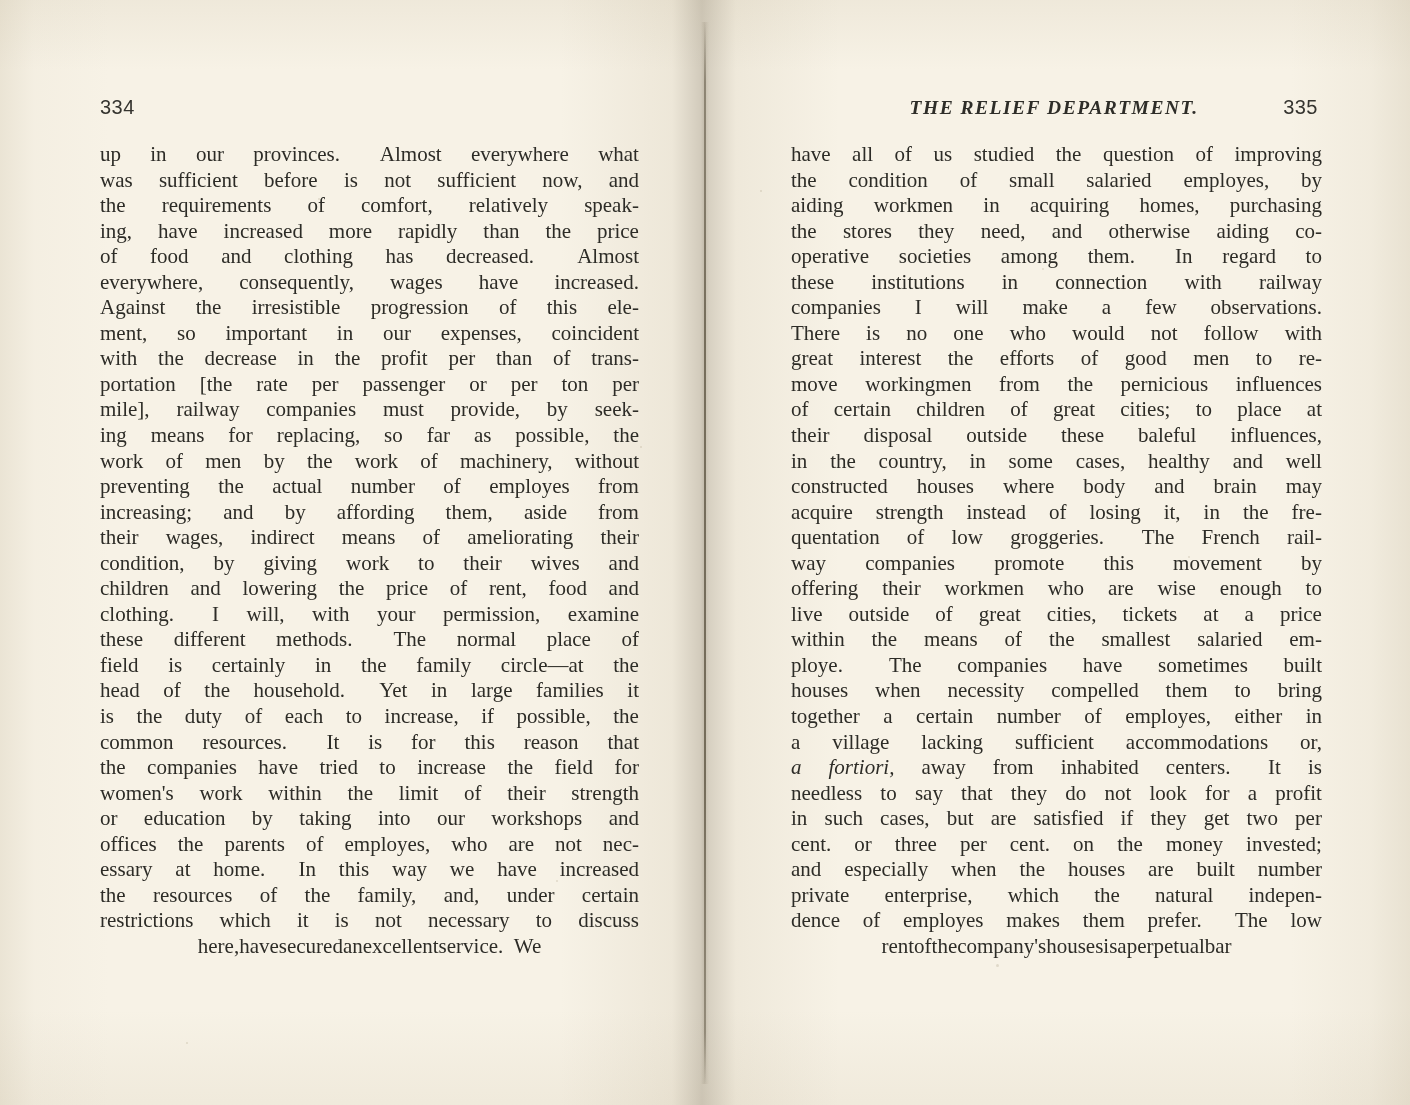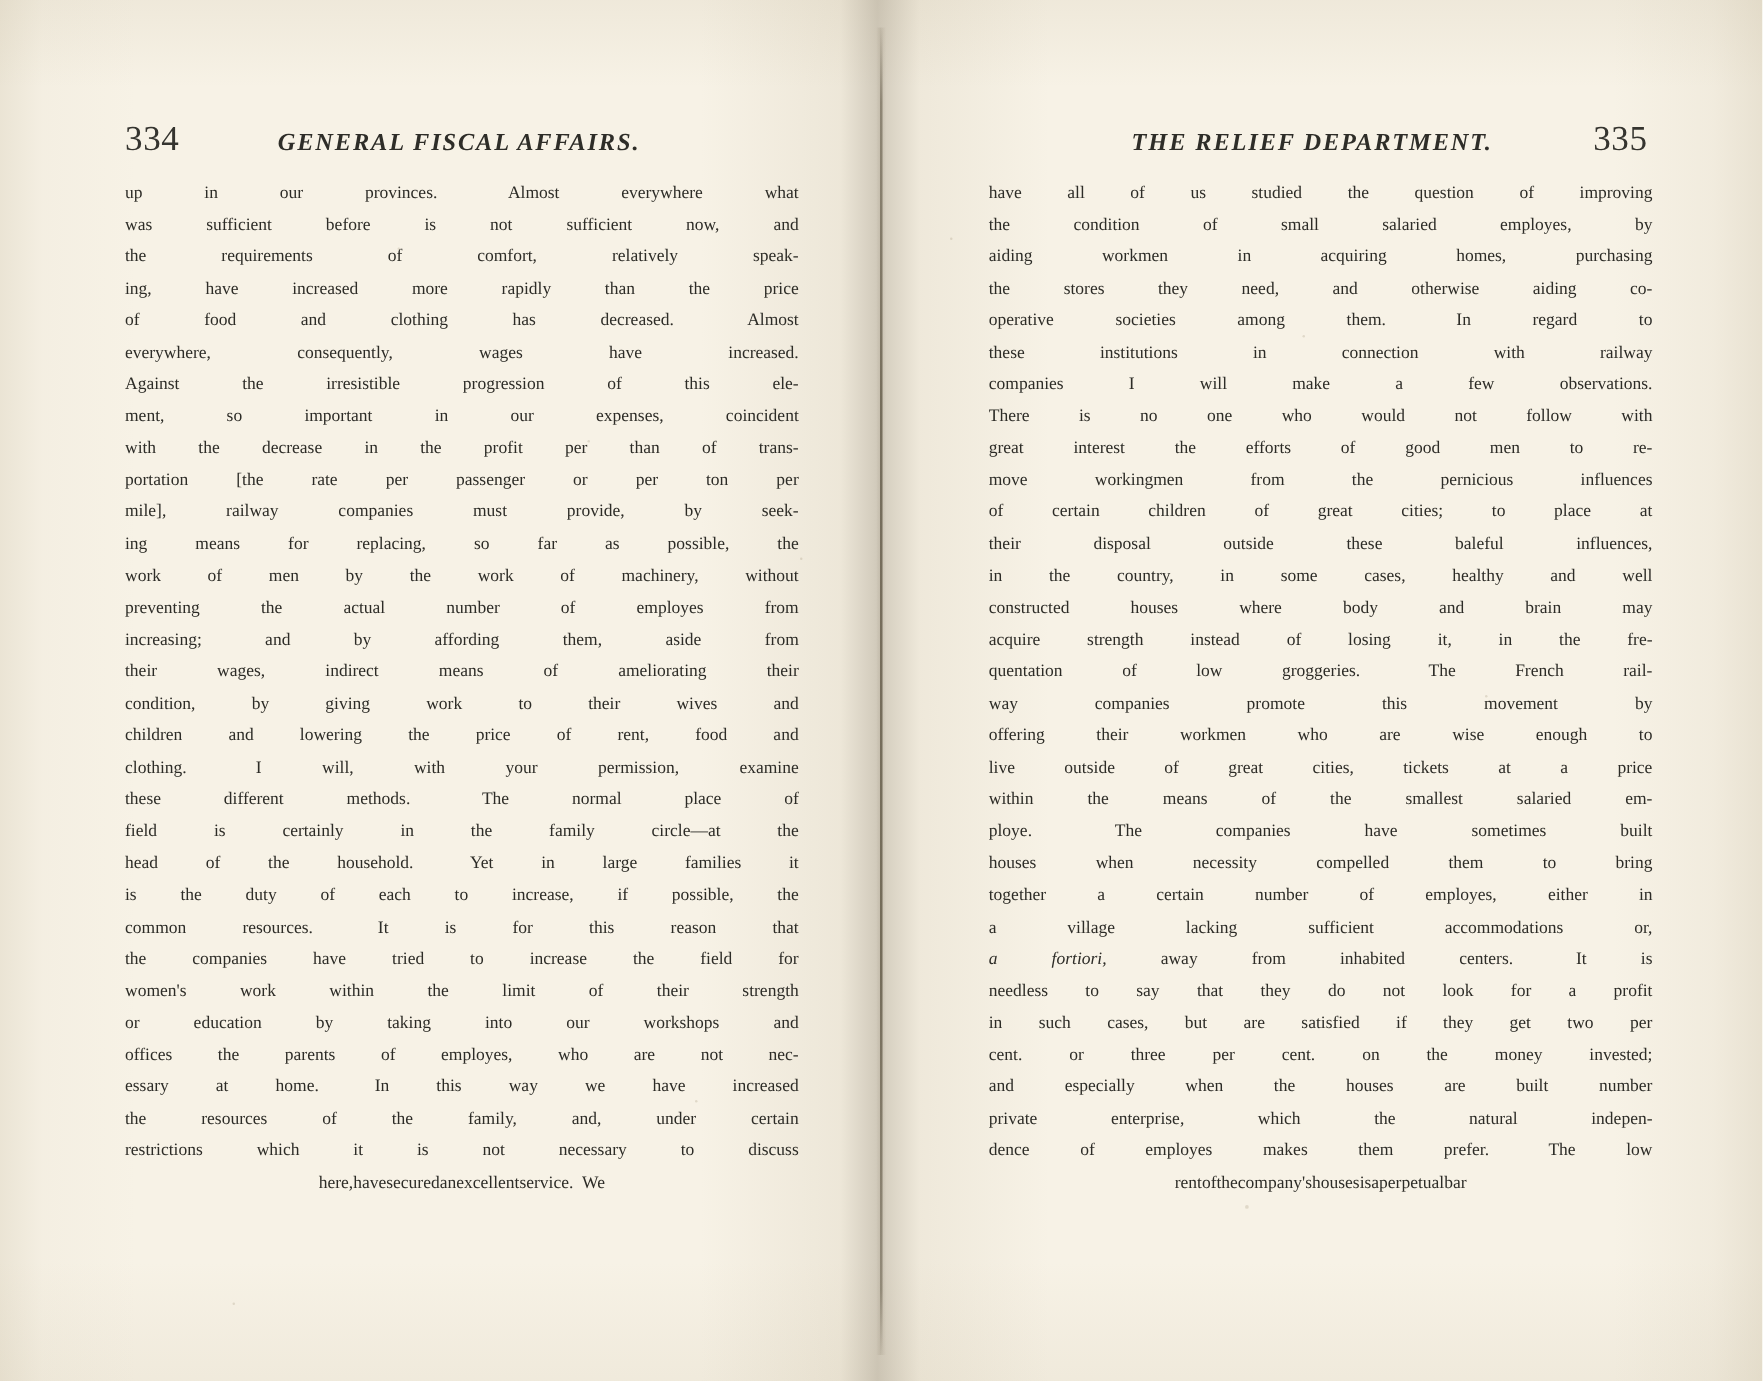--- a/index.html
+++ b/index.html
@@ -85,44 +85,44 @@
     position: absolute;
     top: 96px;
     height: 26px;
     display: flex;
     align-items: baseline;
   }
   .page-left  .running-head { left: 100px; width: 539px; }
   .page-right .running-head { left: 80px;  width: 527px; }
 
   .folio {
-    font-size: 28px;
+    font-size: 20px;
     letter-spacing: 0.5px;
-    font-family: Liberation Serif, serif;
+    font-family: Liberation Sans, sans-serif;
     color: #35342f;
     white-space: nowrap;
   }
   .head-title {
     flex: 1;
     text-align: center;
     font-style: italic;
     font-weight: 700;
     font-size: 19.5px;
     letter-spacing: 1.5px;
     color: #2e2d28;
     white-space: nowrap;
   }
   .page-left .head-title  { padding-right: 48px; }
   .page-right .head-title { padding-left: 34px; }
 
   
   .column {
     position: absolute;
     top: 142px;
-    font-size: 14px;
+    font-size: 21px;
     line-height: 25.55px;
     text-align: justify;
     color: #2d2c27;
   }
   .page-left  .column { left: 100px; width: 539px; }
   .page-right .column { left: 80px;  width: 531px; }
 
   
   .tline {
     display: block;
@@ -150,21 +150,20 @@
 </head>
 <body>
 
 <div id="page">
 
   <div class="paper-shade"></div>
 
   <div class="page-half page-left">
     <div class="running-head">
       <span class="folio">334</span>
-      <span class="head-title">GENERAL FISCAL AFFAIRS.</span>
     </div>
     <div class="column">
         <span class="tline">
           <span class="stretch">
             <span class="w">up</span>
             <span class="w">in</span>
             <span class="w">our</span>
             <span class="w">provinces. </span>
             <span class="w">Almost</span>
             <span class="w">everywhere</span>

